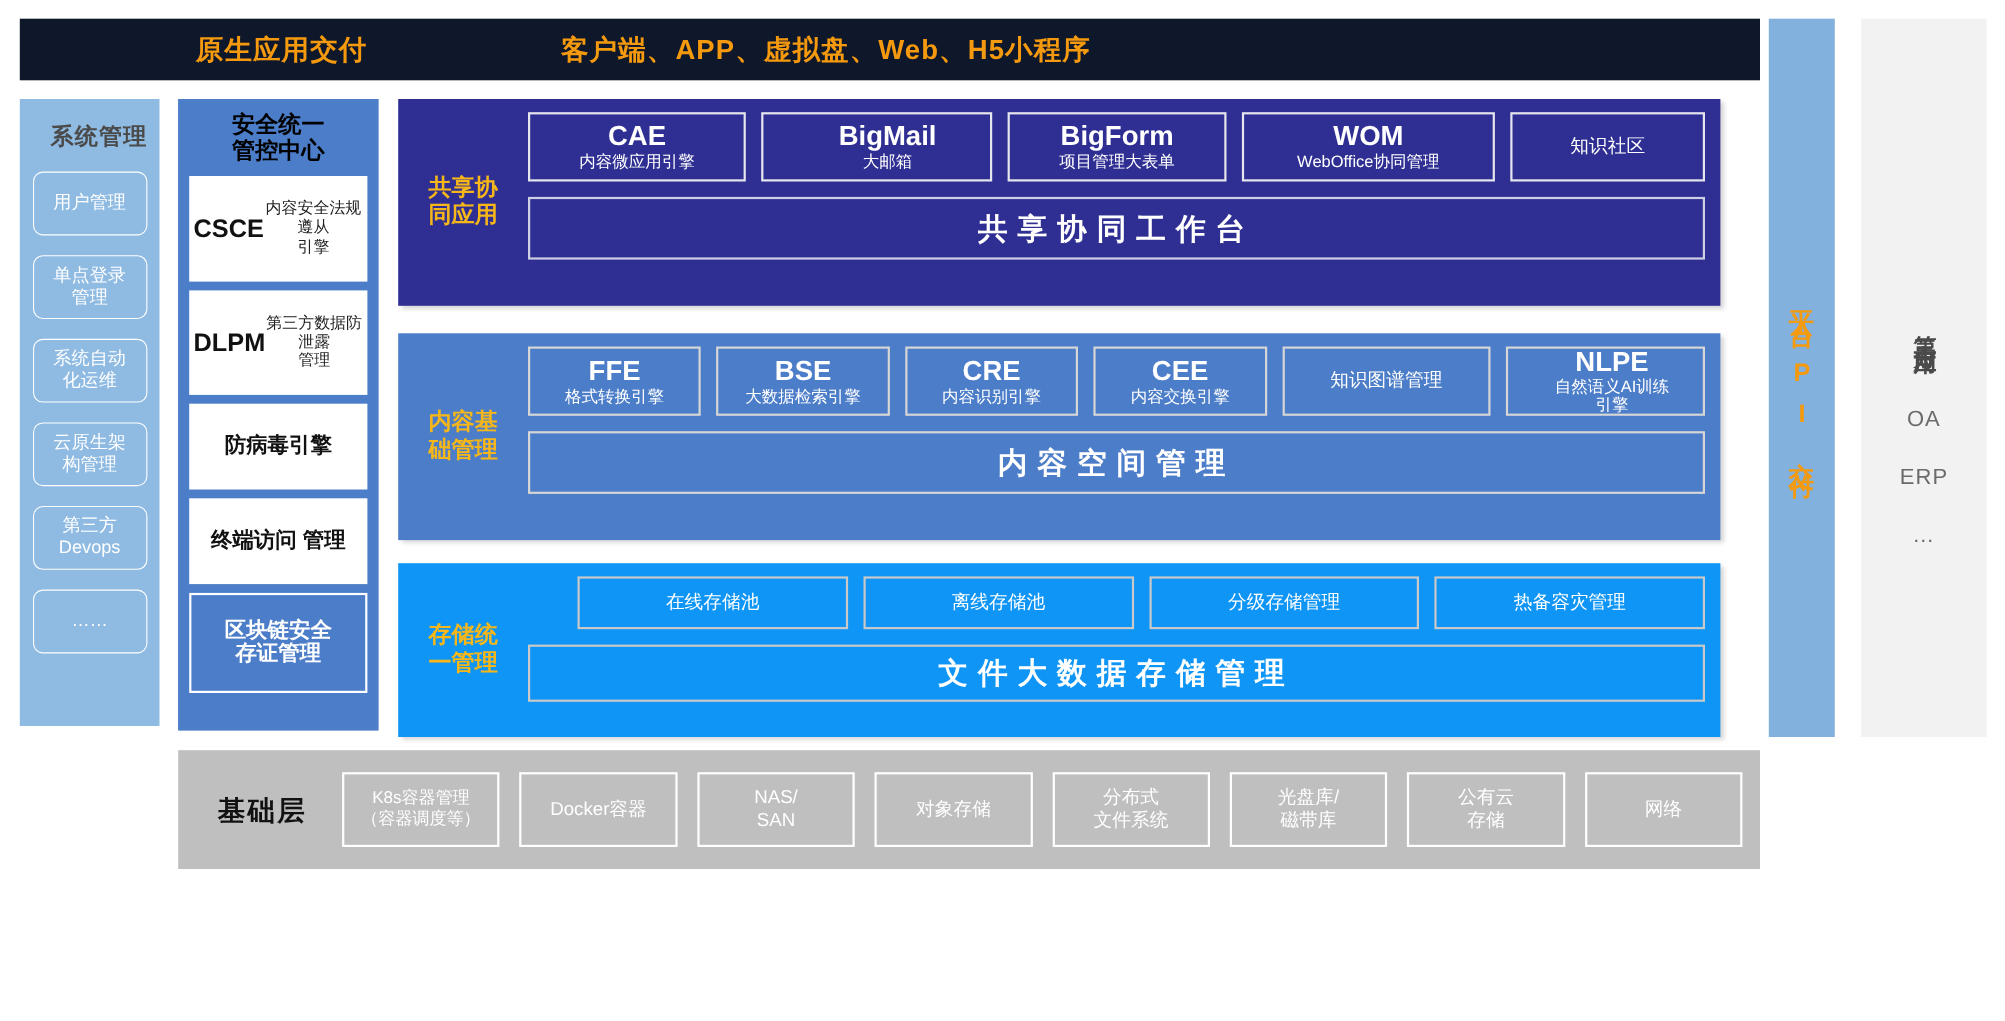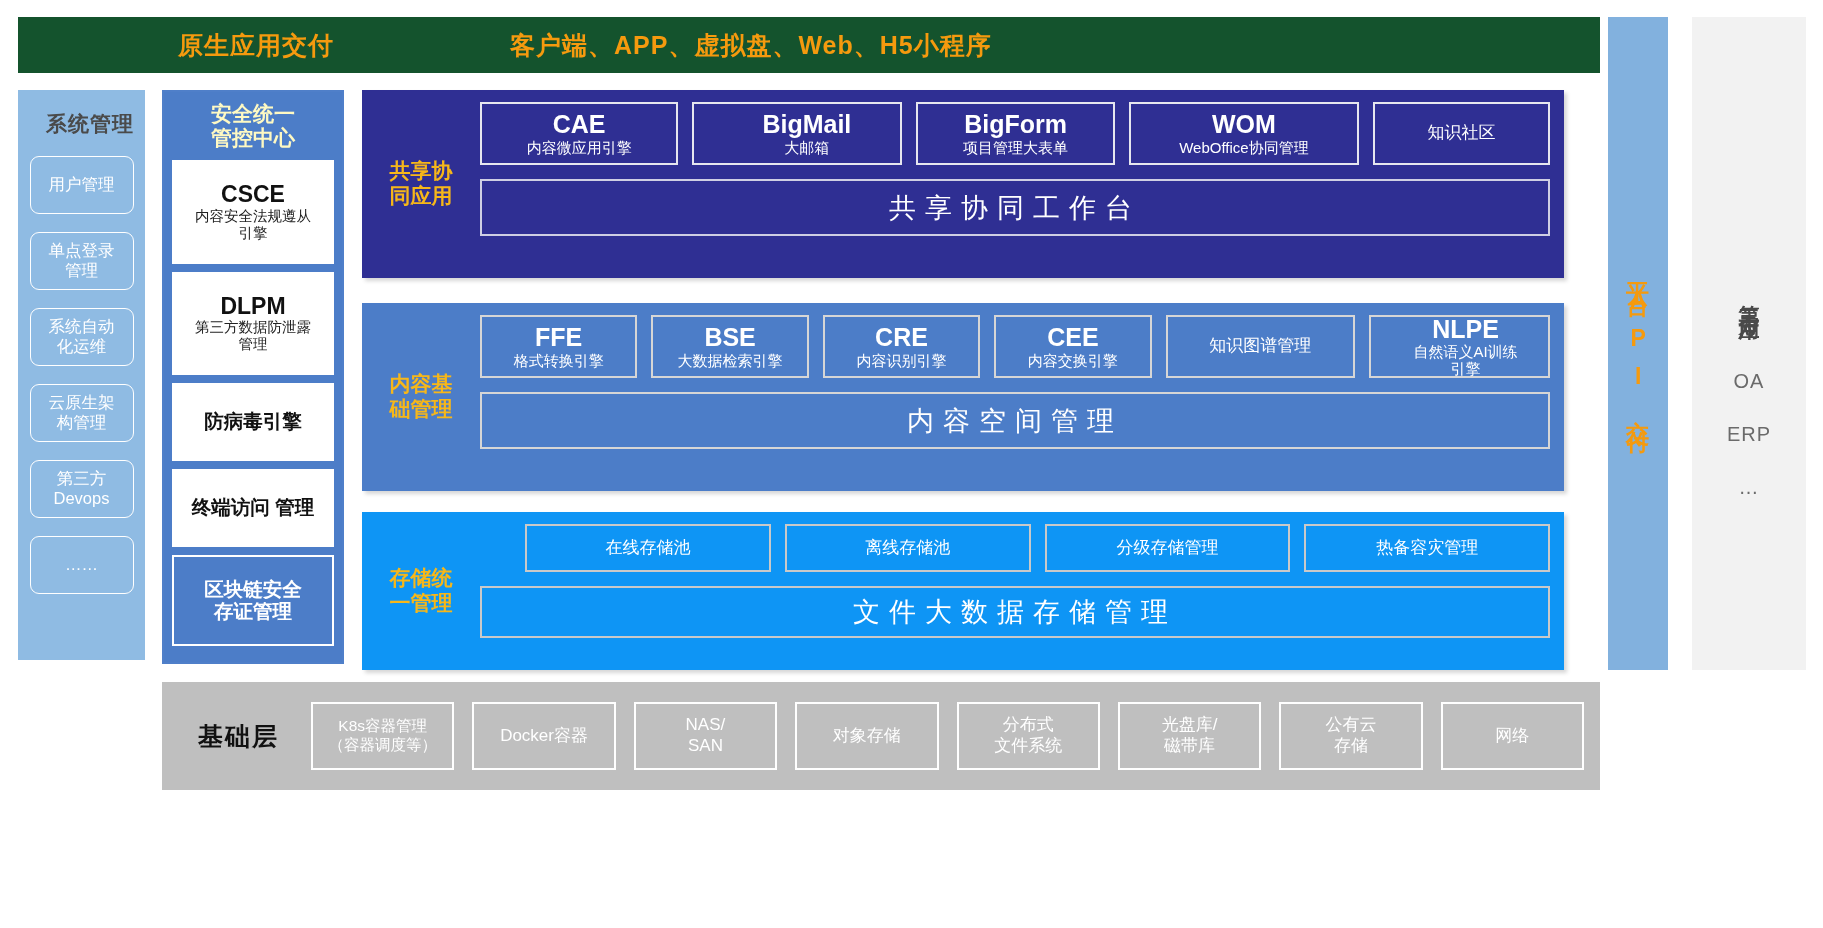--- a/index.html
+++ b/index.html
@@ -8,21 +8,21 @@
     background: #ffffff;
     font-family: "Liberation Sans", "DejaVu Sans", sans-serif;
     overflow: hidden;
   }
   .page { position: relative; width: 1823px; height: 928px; }
 
   
   .top-banner {
     position: absolute; left: 18px; top: 17px;
     width: 1582px; height: 56px;
-    background: #14532d;
+    background: #0f172a;
     display: flex; align-items: center;
   }
   .top-banner .bn-a {
     position: absolute; left: 160px;
     color: #f59a0e; font-weight: bold; font-size: 25px; letter-spacing: 1px;
   }
   .top-banner .bn-b {
     position: absolute; left: 492px;
     color: #f59a0e; font-weight: bold; font-size: 25px; letter-spacing: 1px;
   }
@@ -51,26 +51,26 @@
   
   .security {
     position: absolute; left: 162px; top: 90px;
     width: 182px; height: 574px;
     border: 2.5px solid #4f7fc9;
     background: #4c7dc8;
     display: flex; flex-direction: column; align-items: center;
     padding: 10px 8px 8px 8px;
   }
   .security-title {
-    color: #fef9c3; font-size: 21px; font-weight: bold; line-height: 1.15;
+    color: #000000; font-size: 21px; font-weight: bold; line-height: 1.15;
     text-align: center; margin-bottom: 10px; white-space: pre-line;
   }
   .sec-card {
     width: 100%; background: #ffffff;
-    display: flex; flex-direction: column; align-items: center; justify-content: center;
+    display: flex; flex-direction: row; align-items: center; justify-content: center;
     text-align: center; margin-bottom: 8px; padding: 22px 4px;
   }
   .sec-card .abbr { font-size: 23px; font-weight: bold; color: #111111; line-height: 1.1; }
   .sec-card .desc { font-size: 14.5px; color: #222222; line-height: 1.18; white-space: pre-line; }
   .sec-card.h2 { min-height: 78px; }
   .sec-card.plain .abbr { font-size: 19.5px; }
   .sec-card.outline {
     background: transparent; border: 2.5px solid #ffffff;
   }
   .sec-card.outline .abbr { color: #ffffff; font-size: 19.5px; white-space: pre-line; }
@@ -97,21 +97,21 @@
     white-space: pre-line;
   }
   .chip .abbr { font-size: 25px; font-weight: bold; line-height: 1.1; }
   .chip .desc { font-size: 15px; line-height: 1.15; }
   .chip .only { font-size: 17px; line-height: 1.2; }
   .wide-bar {
     margin-top: 14px;
     border: 2.2px solid #ffffff;
     height: 57px;
     display: flex; align-items: center; justify-content: center;
-    color: #ffffff; font-size: 27px; font-weight: normal; letter-spacing: 9px;
+    color: #ffffff; font-size: 27px; font-weight: bold; letter-spacing: 9px;
   }
 
   
   #layer-shared { left: 362px; top: 90px; width: 1202px; height: 188px; background: #2f2f93; }
   #layer-shared .chip { border-color: #e6e6ef; }
   #layer-shared .chip-row { height: 63px; }
   #layer-shared .chip-row .chip:nth-child(1) { flex: 1.04; }
   #layer-shared .chip-row .chip:nth-child(2) { flex: 1.0; padding-left: 23px; }
   #layer-shared .chip-row .chip:nth-child(3) { flex: 1.04; }
   #layer-shared .chip-row .chip:nth-child(4) { flex: 1.22; }

